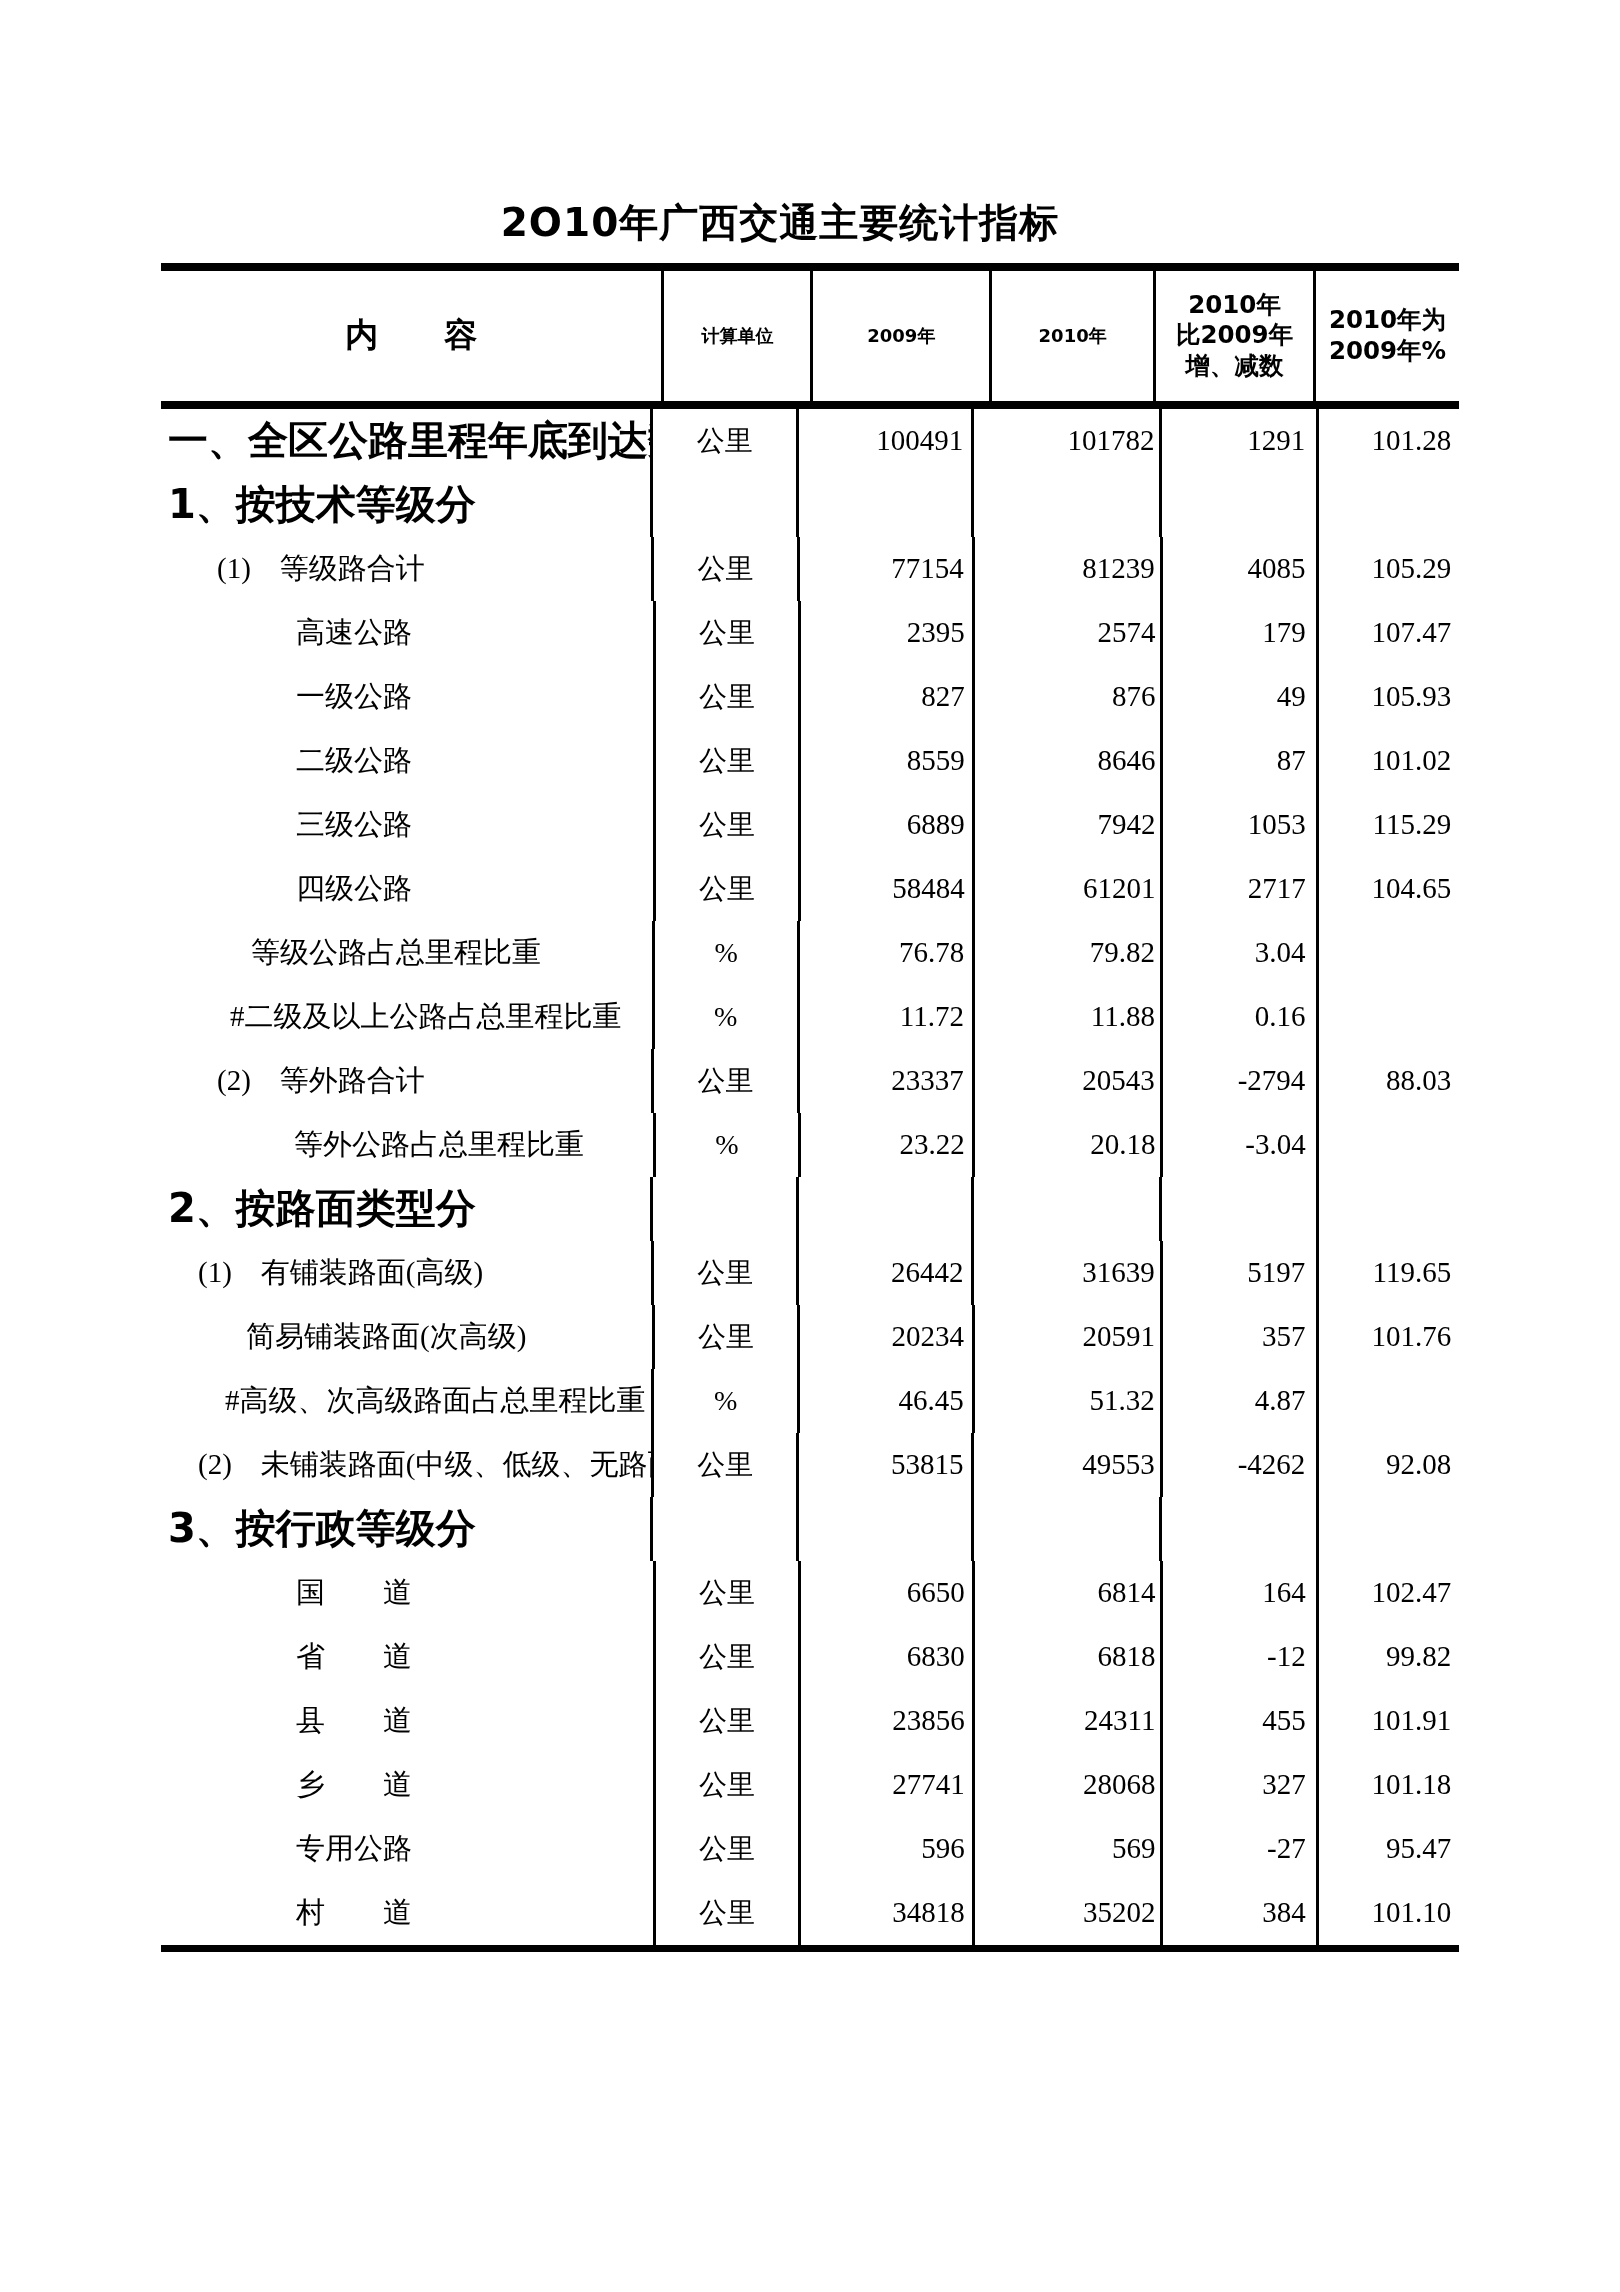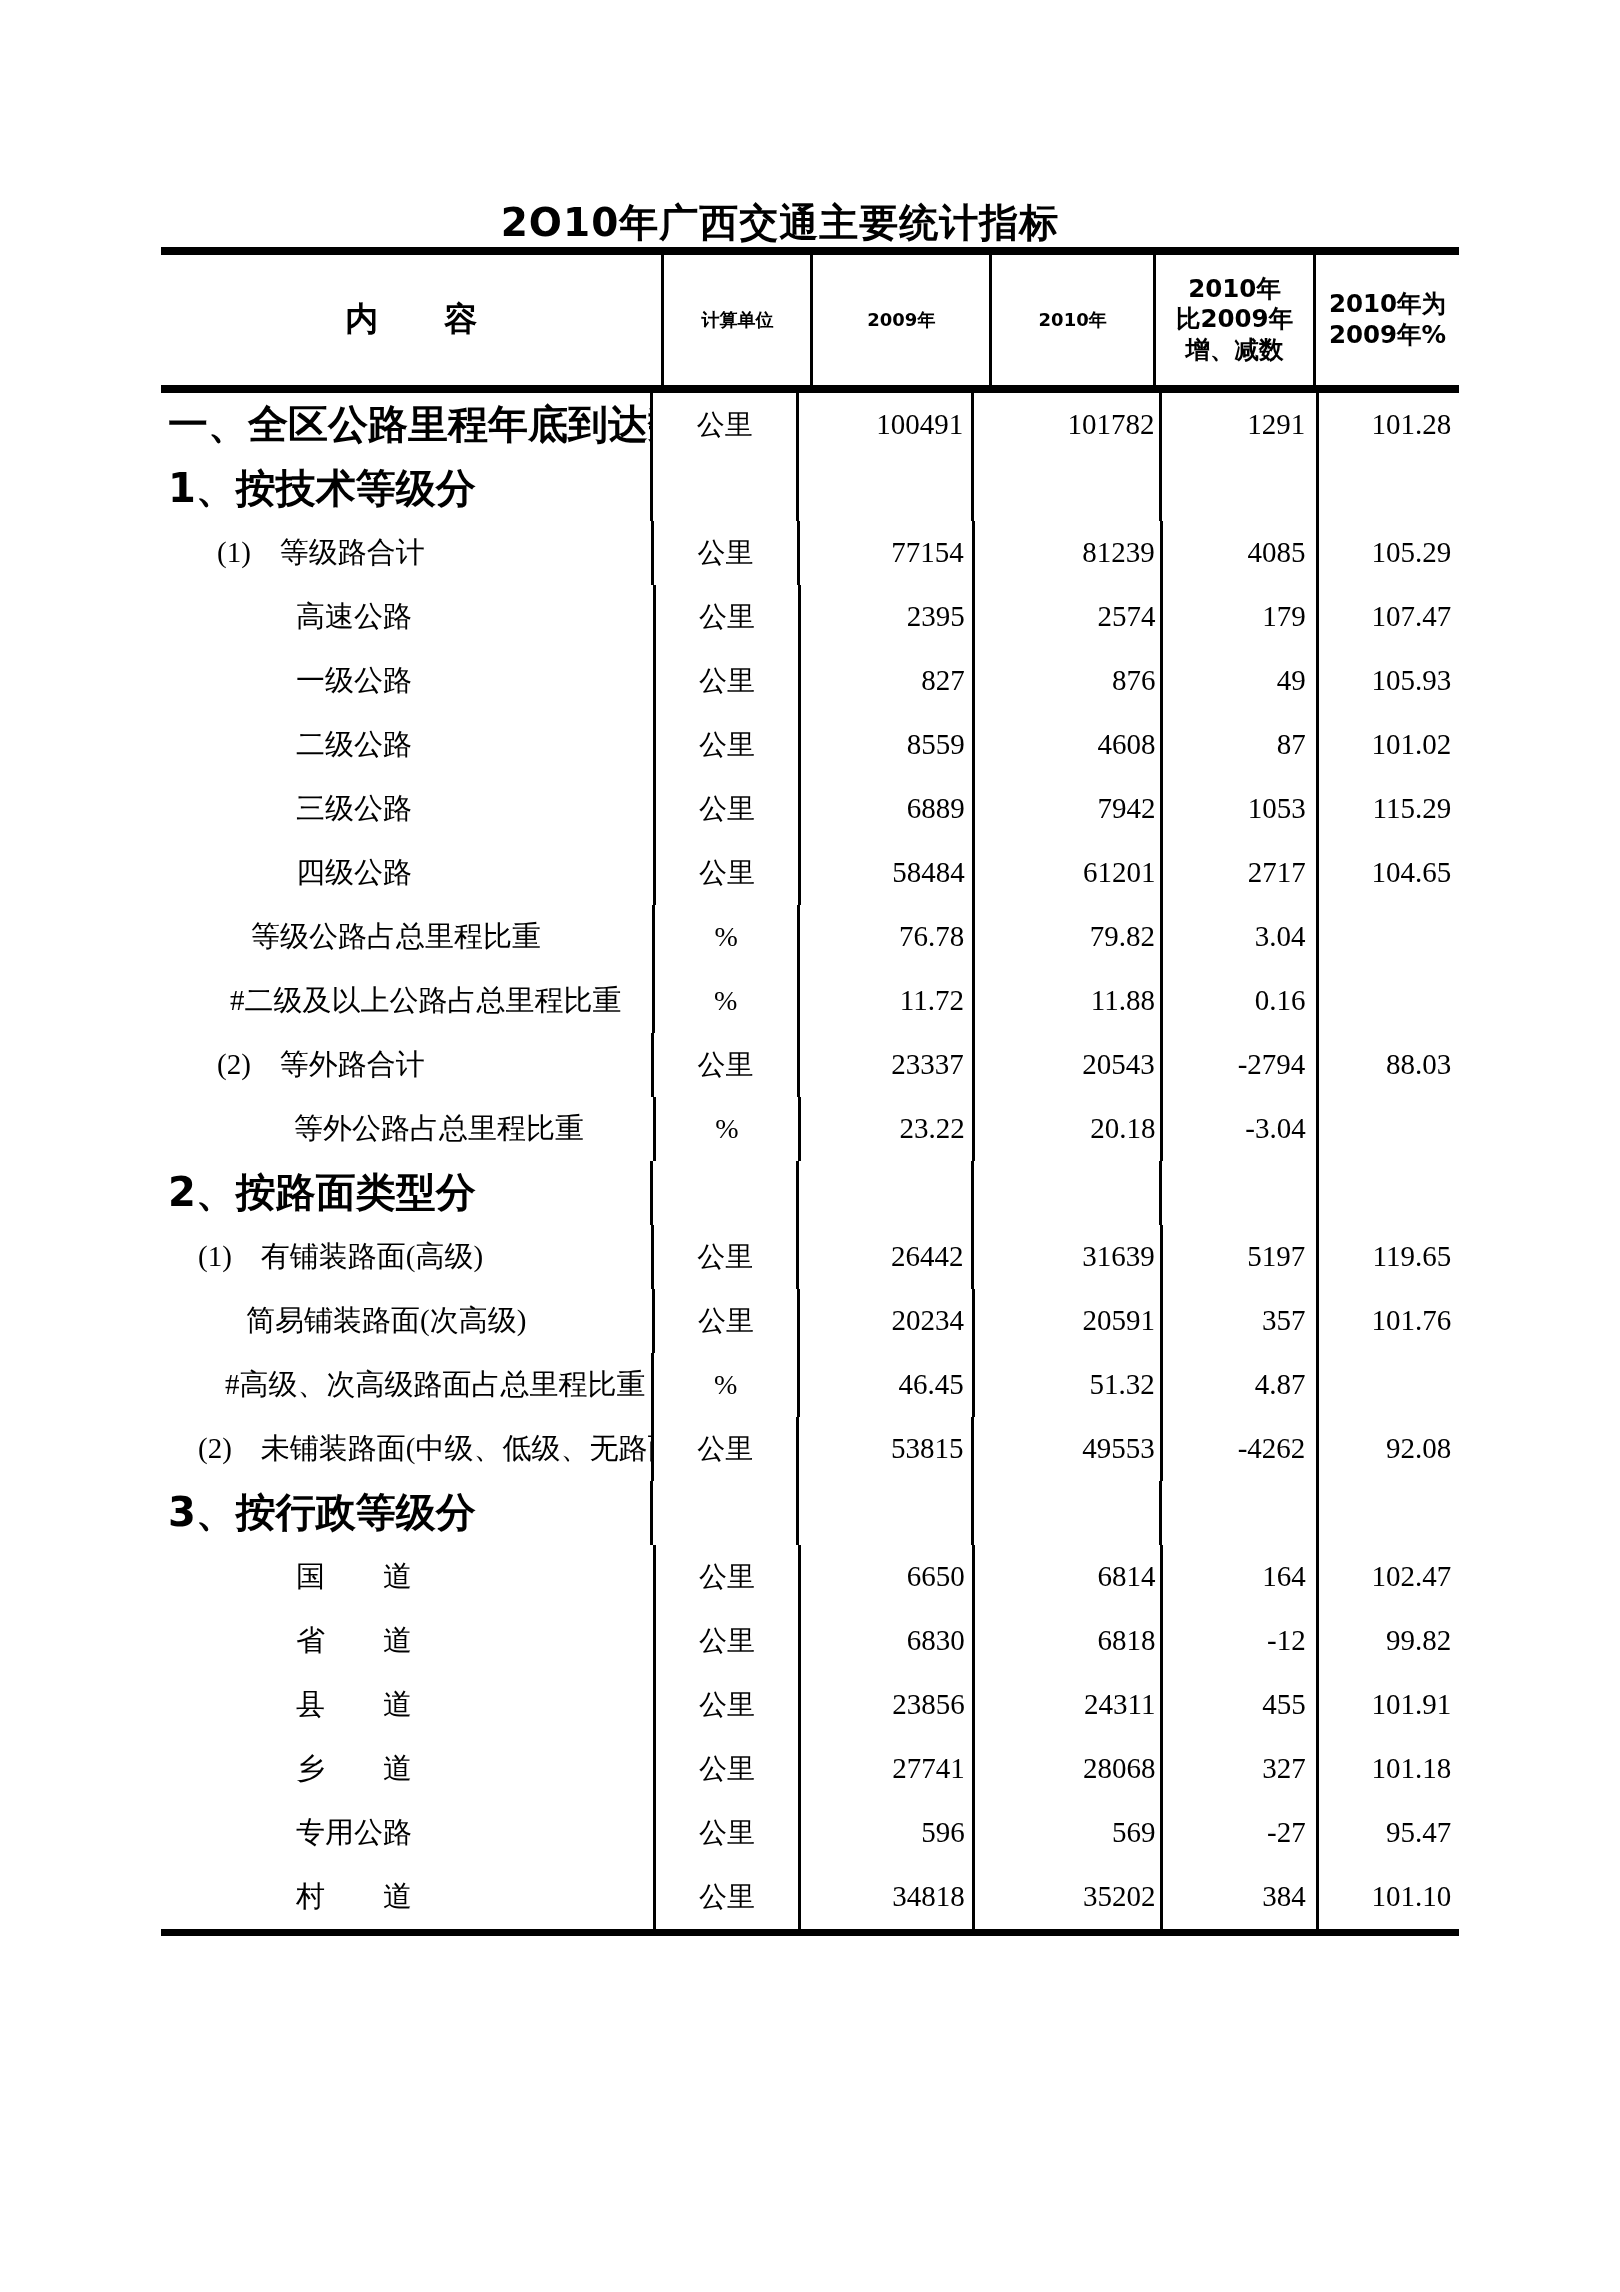--- a/index.html
+++ b/index.html
@@ -23,21 +23,21 @@
     text-align: center;
     font-family: "DejaVu Sans", sans-serif;
     font-weight: bold;
     font-size: 39px;
     letter-spacing: 1px;
     white-space: nowrap;
   }
   .stat-table {
     position: absolute;
     left: 161px;
-    top: 247px;
+    top: 263px;
     width: 1298px;
   }
   .hline {
     width: 1298px;
     height: 7.8px;
     background: #000000;
   }
   .header-row {
     display: flex;
     height: 130px;
@@ -151,21 +151,21 @@
         <div class="cell c2 unit-cell">公里</div>
         <div class="cell c3 num n2009">827</div>
         <div class="cell c4 num n2010">876</div>
         <div class="cell c5 num ndiff">49</div>
         <div class="cell c6 num npct">105.93</div>
       </div>
       <div class="body-row">
         <div class="cell c1 label-cell" style="padding-left: 135px;">二级公路</div>
         <div class="cell c2 unit-cell">公里</div>
         <div class="cell c3 num n2009">8559</div>
-        <div class="cell c4 num n2010">4608</div>
+        <div class="cell c4 num n2010">8646</div>
         <div class="cell c5 num ndiff">87</div>
         <div class="cell c6 num npct">101.02</div>
       </div>
       <div class="body-row">
         <div class="cell c1 label-cell" style="padding-left: 135px;">三级公路</div>
         <div class="cell c2 unit-cell">公里</div>
         <div class="cell c3 num n2009">6889</div>
         <div class="cell c4 num n2010">7942</div>
         <div class="cell c5 num ndiff">1053</div>
         <div class="cell c6 num npct">115.29</div>

